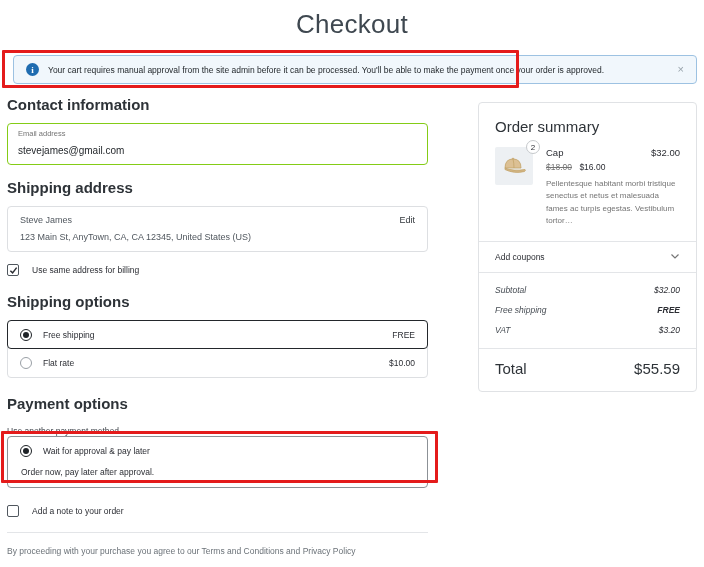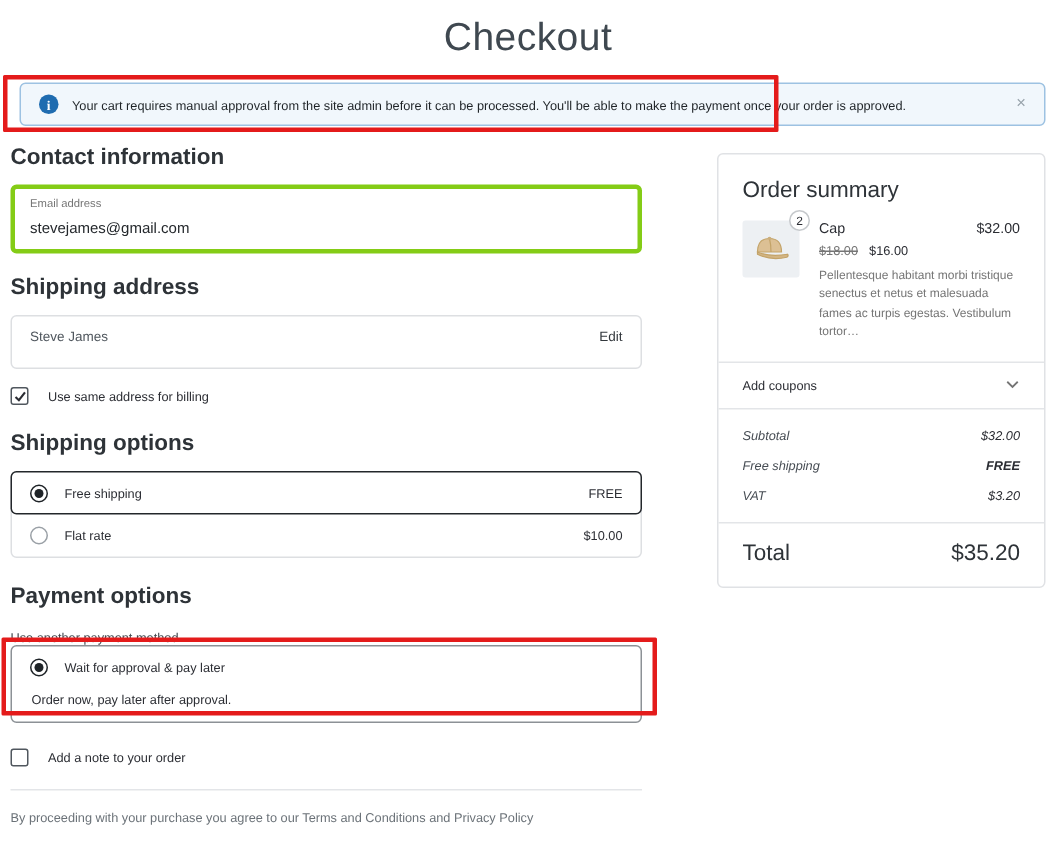--- a/index.html
+++ b/index.html
@@ -22,21 +22,21 @@
   .red-rect { position:absolute; border:3px solid #e41b1b; pointer-events:none; z-index:4; border-radius:1px; }
   .red-banner { left:-11px; top:-5px; width:517px; height:38px; }
   .red-payment { left:-6px; top:-5px; width:437px; height:52px; }
 
   .main { display:flex; margin:12px 7px 0 7px; gap:50px; }
   .col-left { width:421px; flex:none; }
   .col-right { width:219px; flex:none; margin-top:6px; }
 
   .section-h { font-size:15px; font-weight:700; color:#2e3338; }
 
-  .input-box { margin-top:10px; border:3px solid #84cc16; border-radius:4px; padding:5px 10px 6px; cursor:text; }
+  .input-box { margin-top:10px; border:1px solid #84cc16; border-radius:4px; padding:5px 10px 6px; cursor:text; }
   .input-label { display:block; font-size:7.5px; color:#757575; margin-bottom:2px; }
   .input-value { font-size:10px; color:#24282c; }
 
   .address-card { margin-top:10px; border:1px solid #dddfe2; border-radius:4px; padding:8px 12px 9px; display:flex; }
   .addr-name { font-size:9px; color:#50575e; margin-bottom:7px; }
   .addr-line { font-size:9px; color:#50575e; }
   .edit-btn { margin-left:auto; font-size:9px; color:#32373c; cursor:pointer; }
 
   .check-row { display:flex; align-items:center; gap:13px; margin-top:12px; }
   .checkbox { width:12px; height:12px; border:1px solid #50575e; border-radius:2px; background:#fff;
@@ -119,20 +119,21 @@
       <div class="input-box">
         <span class="input-label">Email address</span>
         <span class="input-value">stevejames@gmail.com</span>
       </div>
 
       <div class="section-h mt13">Shipping address</div>
 
       <div class="address-card">
         <div>
           <div class="addr-name">Steve James</div>
+          <div class="addr-line">123 Main St, AnyTown, CA, CA 12345, United States (US)</div>
         </div>
         <span class="edit-btn">Edit</span>
       </div>
 
       <div class="check-row">
         <span class="checkbox">
           <svg width="9" height="9" viewBox="0 0 10 10">
               <path d="M1.5 5.2 L4 7.6 L8.5 1.8" fill="none" stroke="#2b2d33" stroke-width="1.6"></path>
             </svg>
         </span>
@@ -235,20 +236,20 @@
           <div class="total-line">
             <span>VAT</span>
             <span class="val">$3.20</span>
           </div>
         </div>
 
         <hr class="sum-divider" style="margin-top:0">
 
         <div class="grand-row">
           <span class="grand-label">Total</span>
-          <span class="grand-value">$35.20</span>
+          <span class="grand-value">$55.59</span>
         </div>
 
       </div>
     </div>
 
   </div>
 </div>
 
 </body></html>

